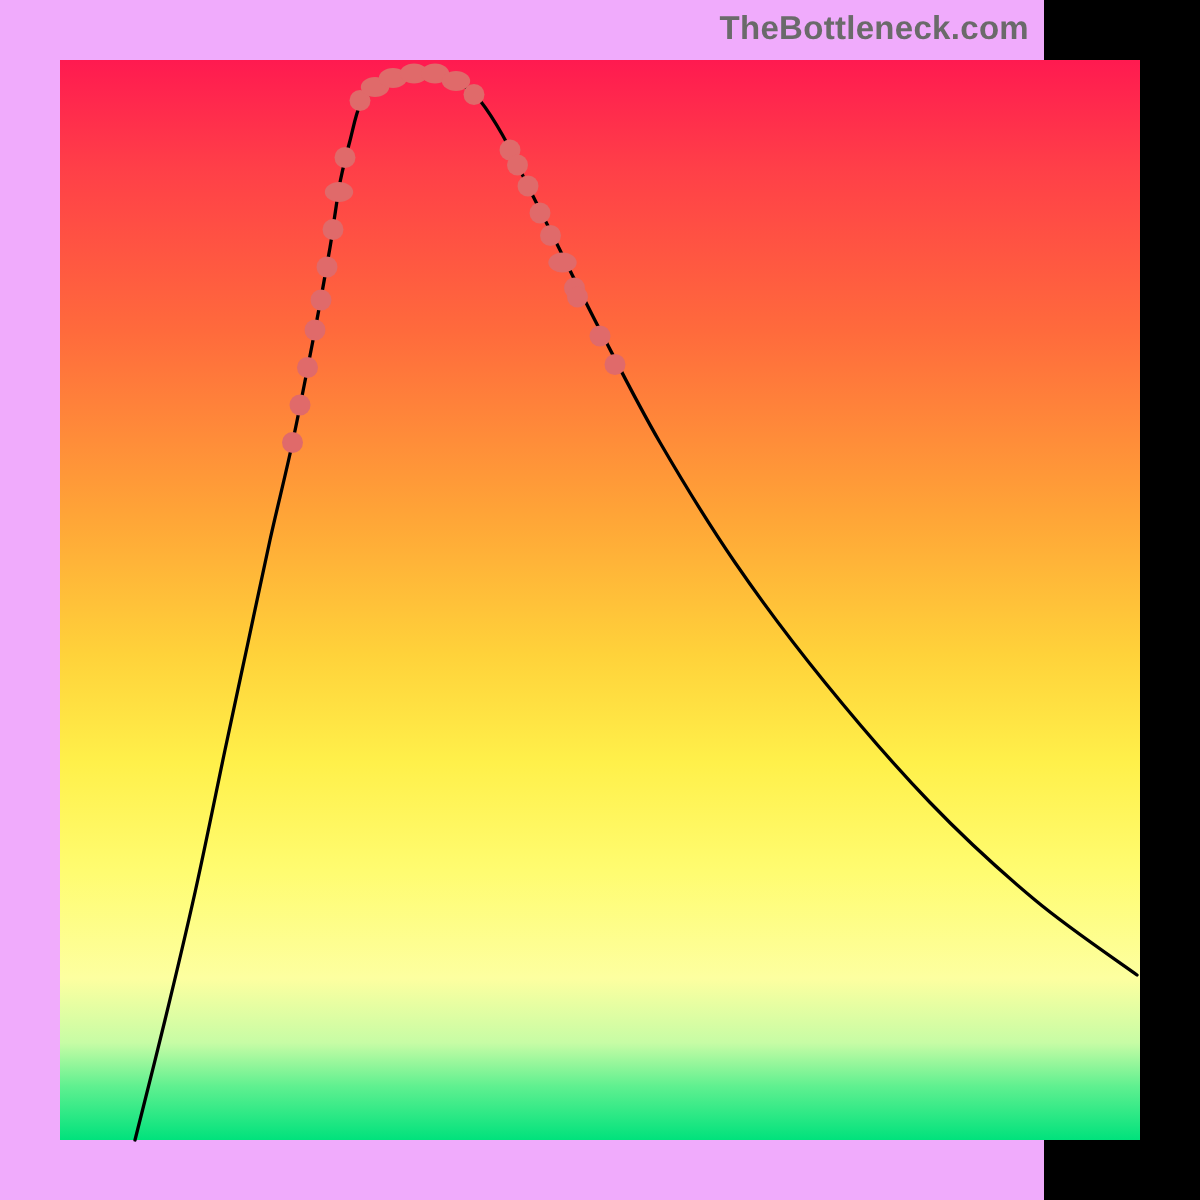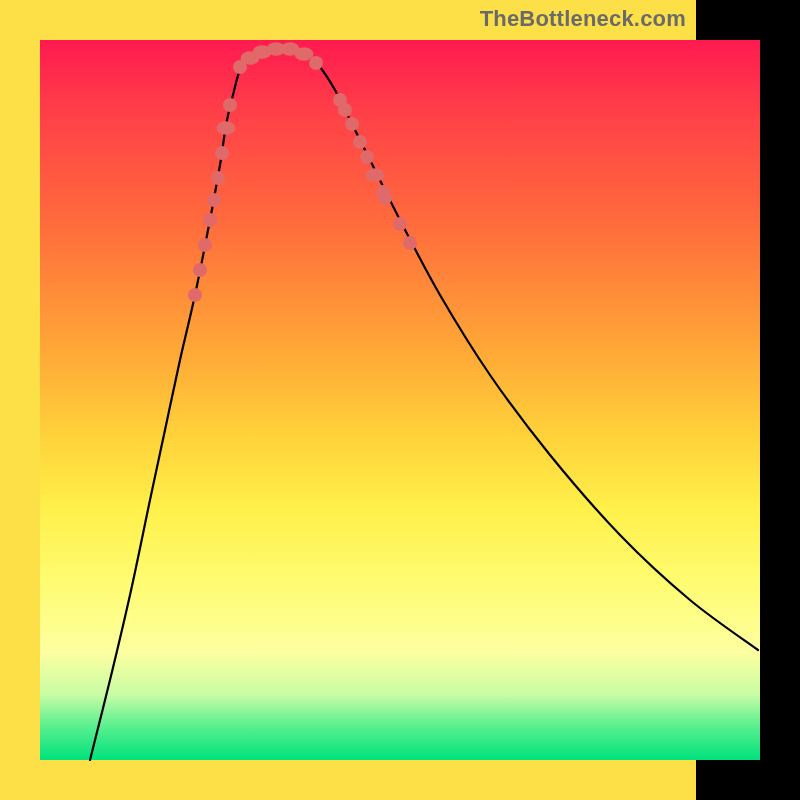--- a/index.html
+++ b/index.html
@@ -7,21 +7,21 @@
     padding: 0;
     width: 800px;
     height: 800px;
     background: #000;
     overflow: hidden;
   }
   .frame {
     position: relative;
     width: 696px;
     height: 800px;
-    background: #fde047;
+    background: #f0abfc;
   }
   .plot-area {
     position: absolute;
     left: 40px;
     top: 40px;
     width: 720px;
     height: 720px;
     background: linear-gradient(to bottom,
       #ff1a50 0%,
       #ff3f48 10%,

